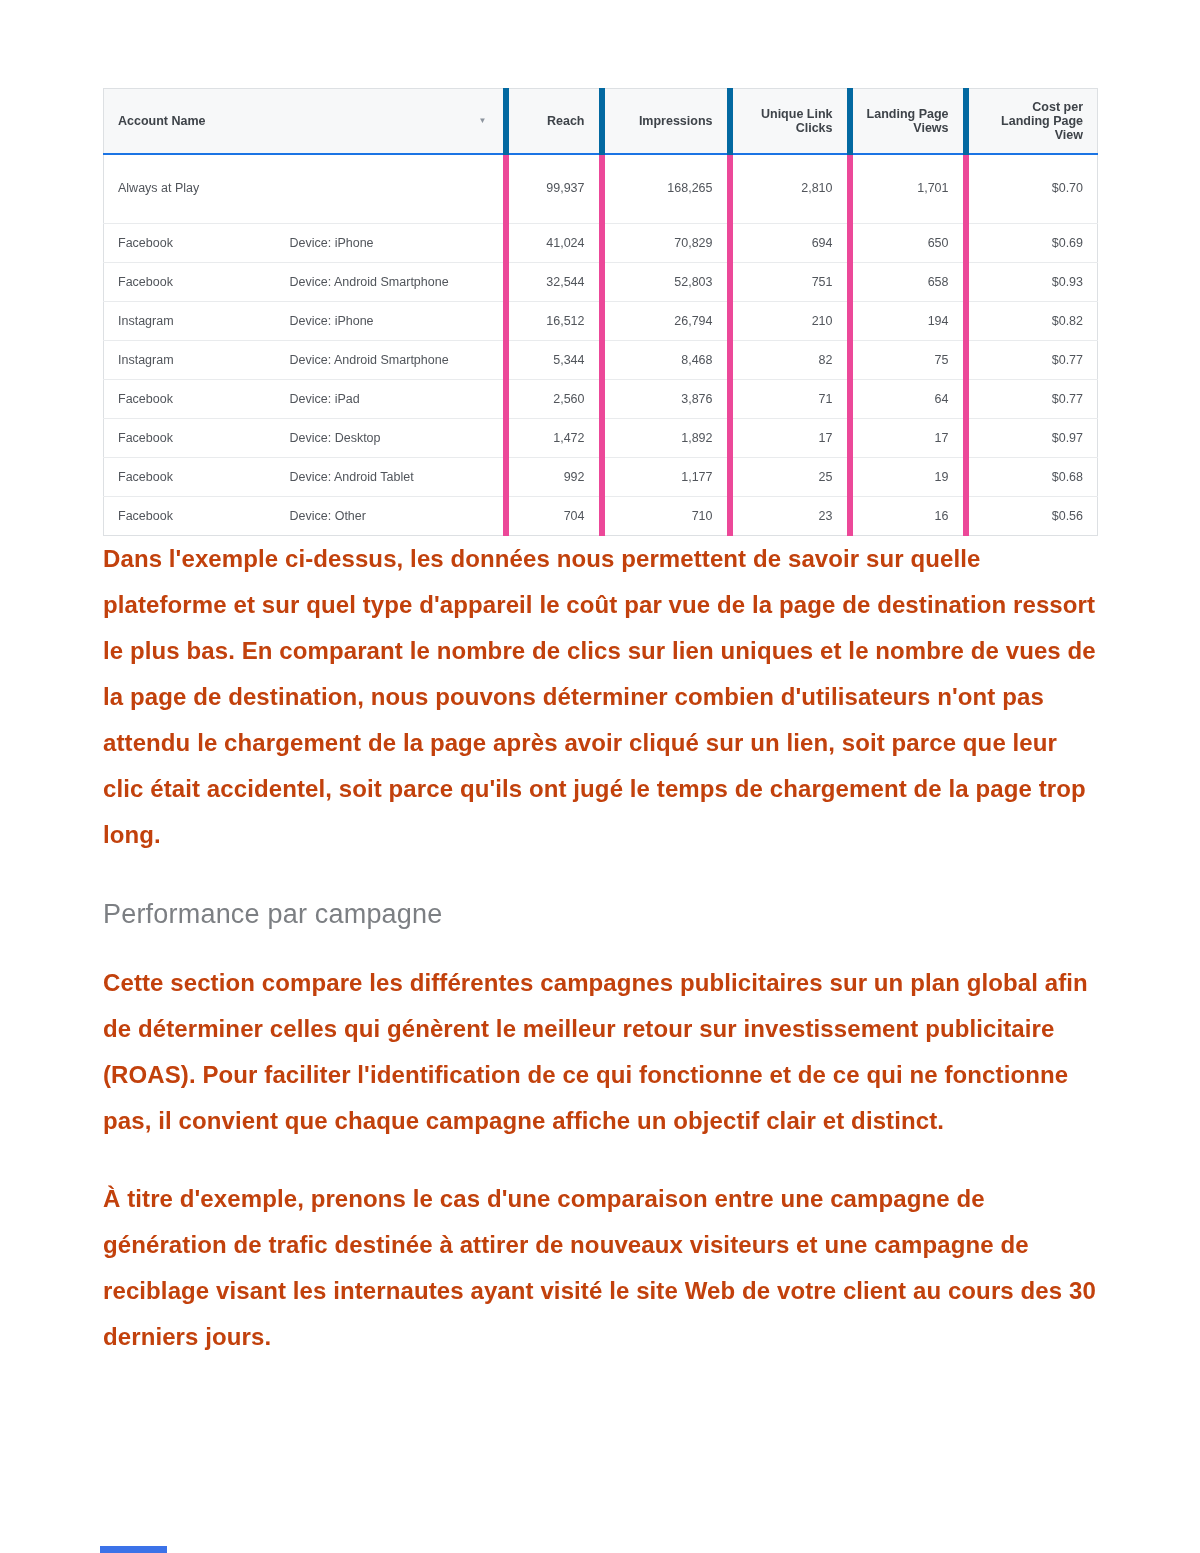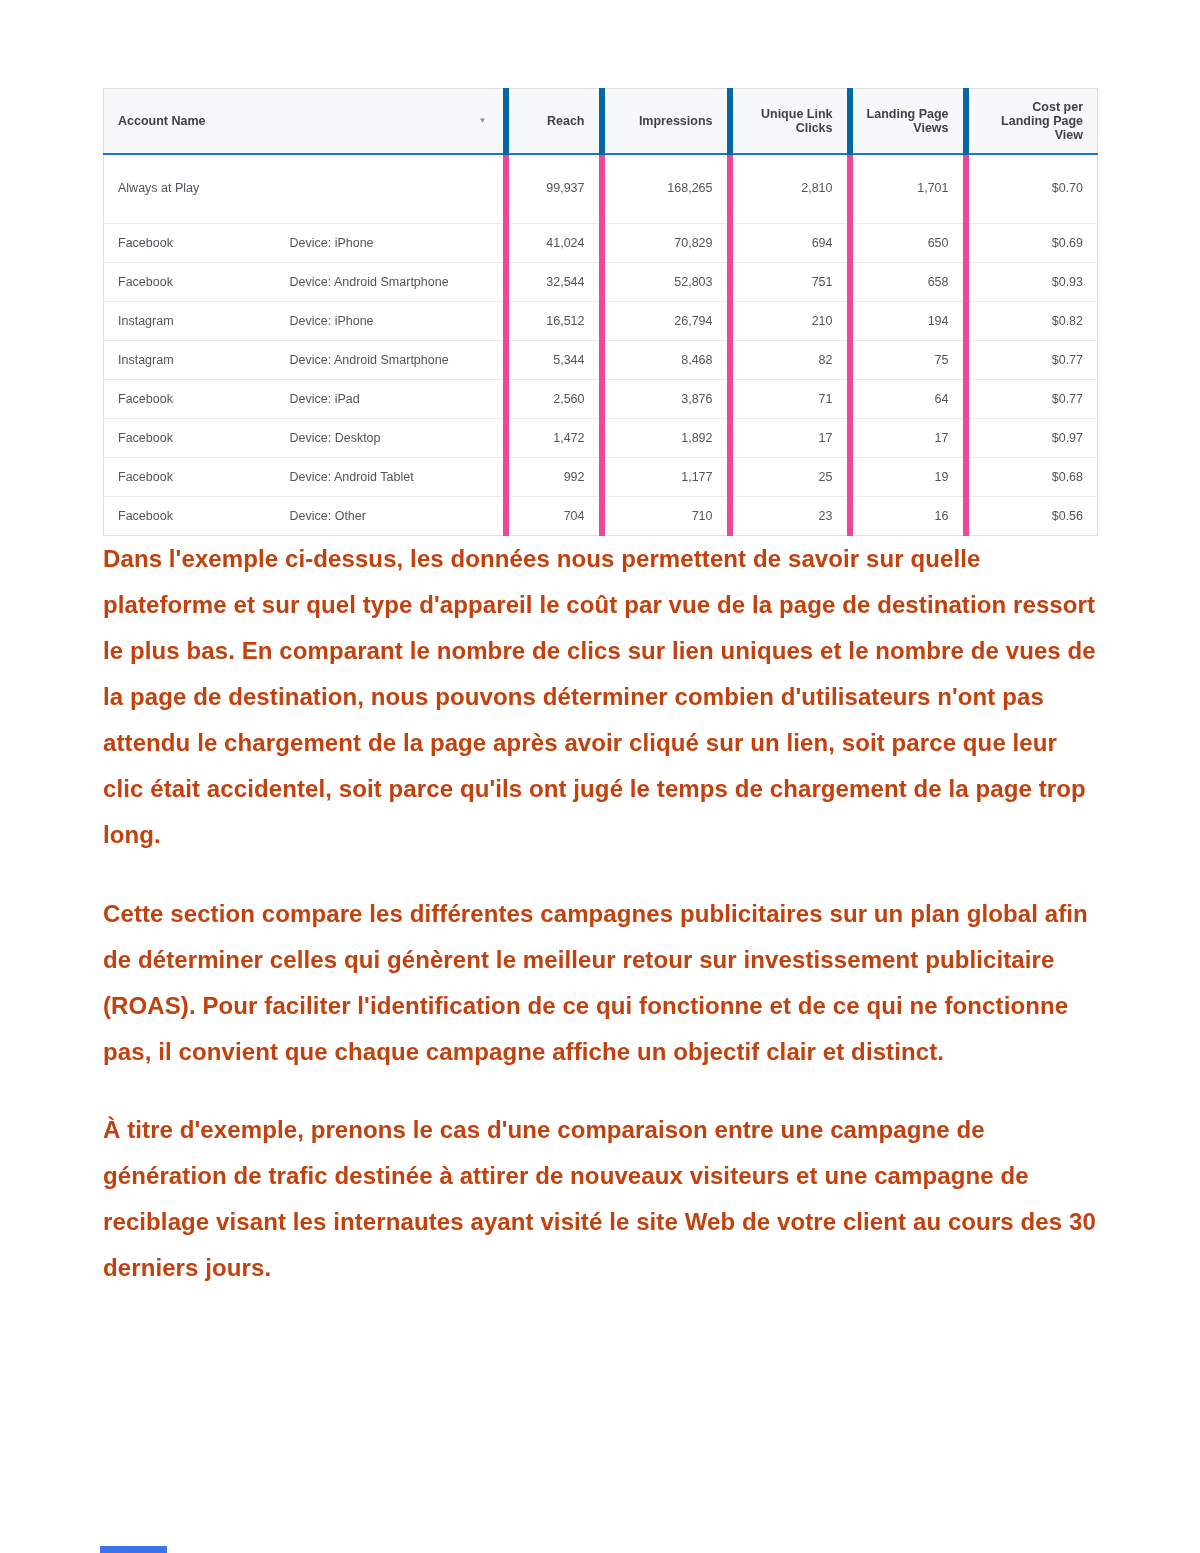--- a/index.html
+++ b/index.html
@@ -215,19 +215,20 @@
             <td class="num">710</td>
             <td class="num">23</td>
             <td class="num">16</td>
             <td class="num">$0.56</td>
           </tr>
         </tbody>
     </table>
 
     <p class="body-para">Dans l'exemple ci-dessus, les données nous permettent de savoir sur quelle plateforme et sur quel type d'appareil le coût par vue de la page de destination ressort le plus bas. En comparant le nombre de clics sur lien uniques et le nombre de vues de la page de destination, nous pouvons déterminer combien d'utilisateurs n'ont pas attendu le chargement de la page après avoir cliqué sur un lien, soit parce que leur clic était accidentel, soit parce qu'ils ont jugé le temps de chargement de la page trop long.</p>
 
+    <h2 class="section-heading">Performance par campagne</h2>
     <p class="body-para">Cette section compare les différentes campagnes publicitaires sur un plan global afin de déterminer celles qui génèrent le meilleur retour sur investissement publicitaire (ROAS). Pour faciliter l'identification de ce qui fonctionne et de ce qui ne fonctionne pas, il convient que chaque campagne affiche un objectif clair et distinct.</p>
 
     <p class="body-para">À titre d'exemple, prenons le cas d'une comparaison entre une campagne de génération de trafic destinée à attirer de nouveaux visiteurs et une campagne de reciblage visant les internautes ayant visité le site Web de votre client au cours des 30 derniers jours.</p>
   </div>
 
   <div class="bottom-edge-bar" style="background: rgb(59, 114, 232);"></div>
 </div>
 
 </body></html>

